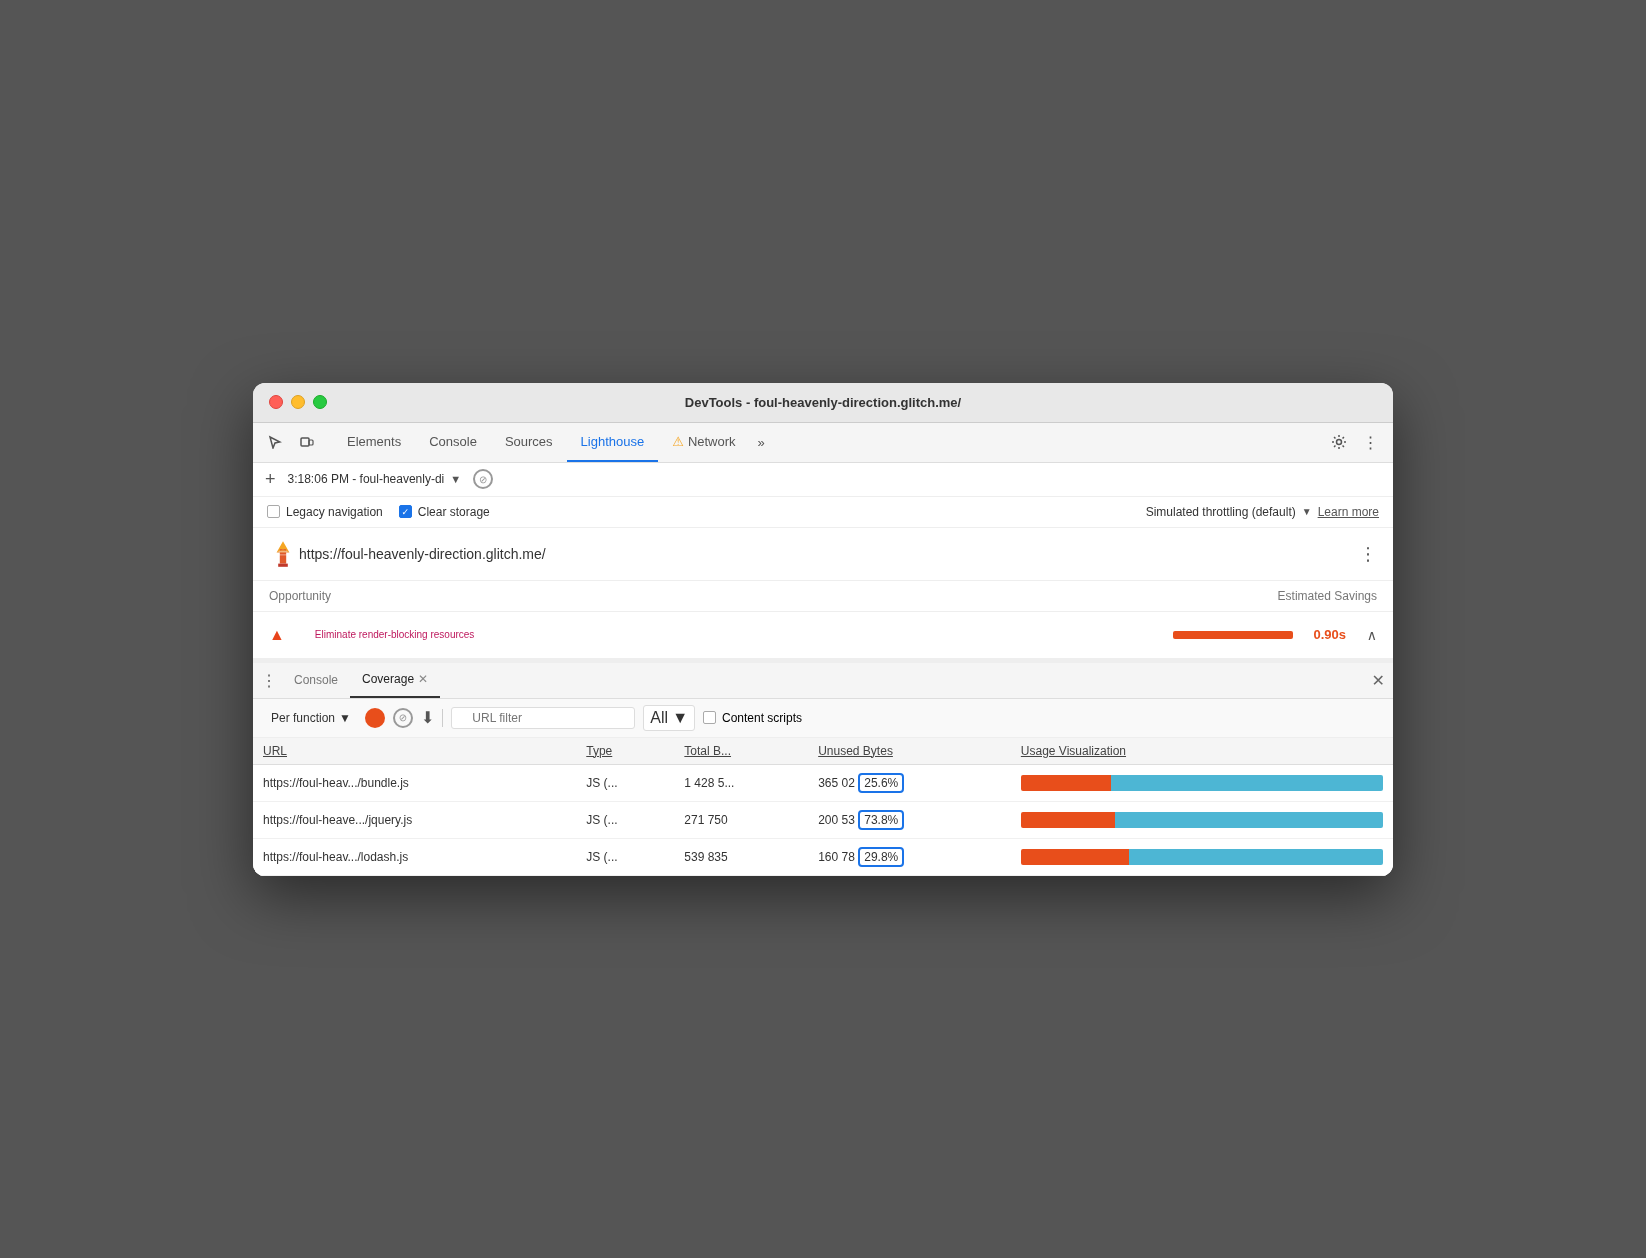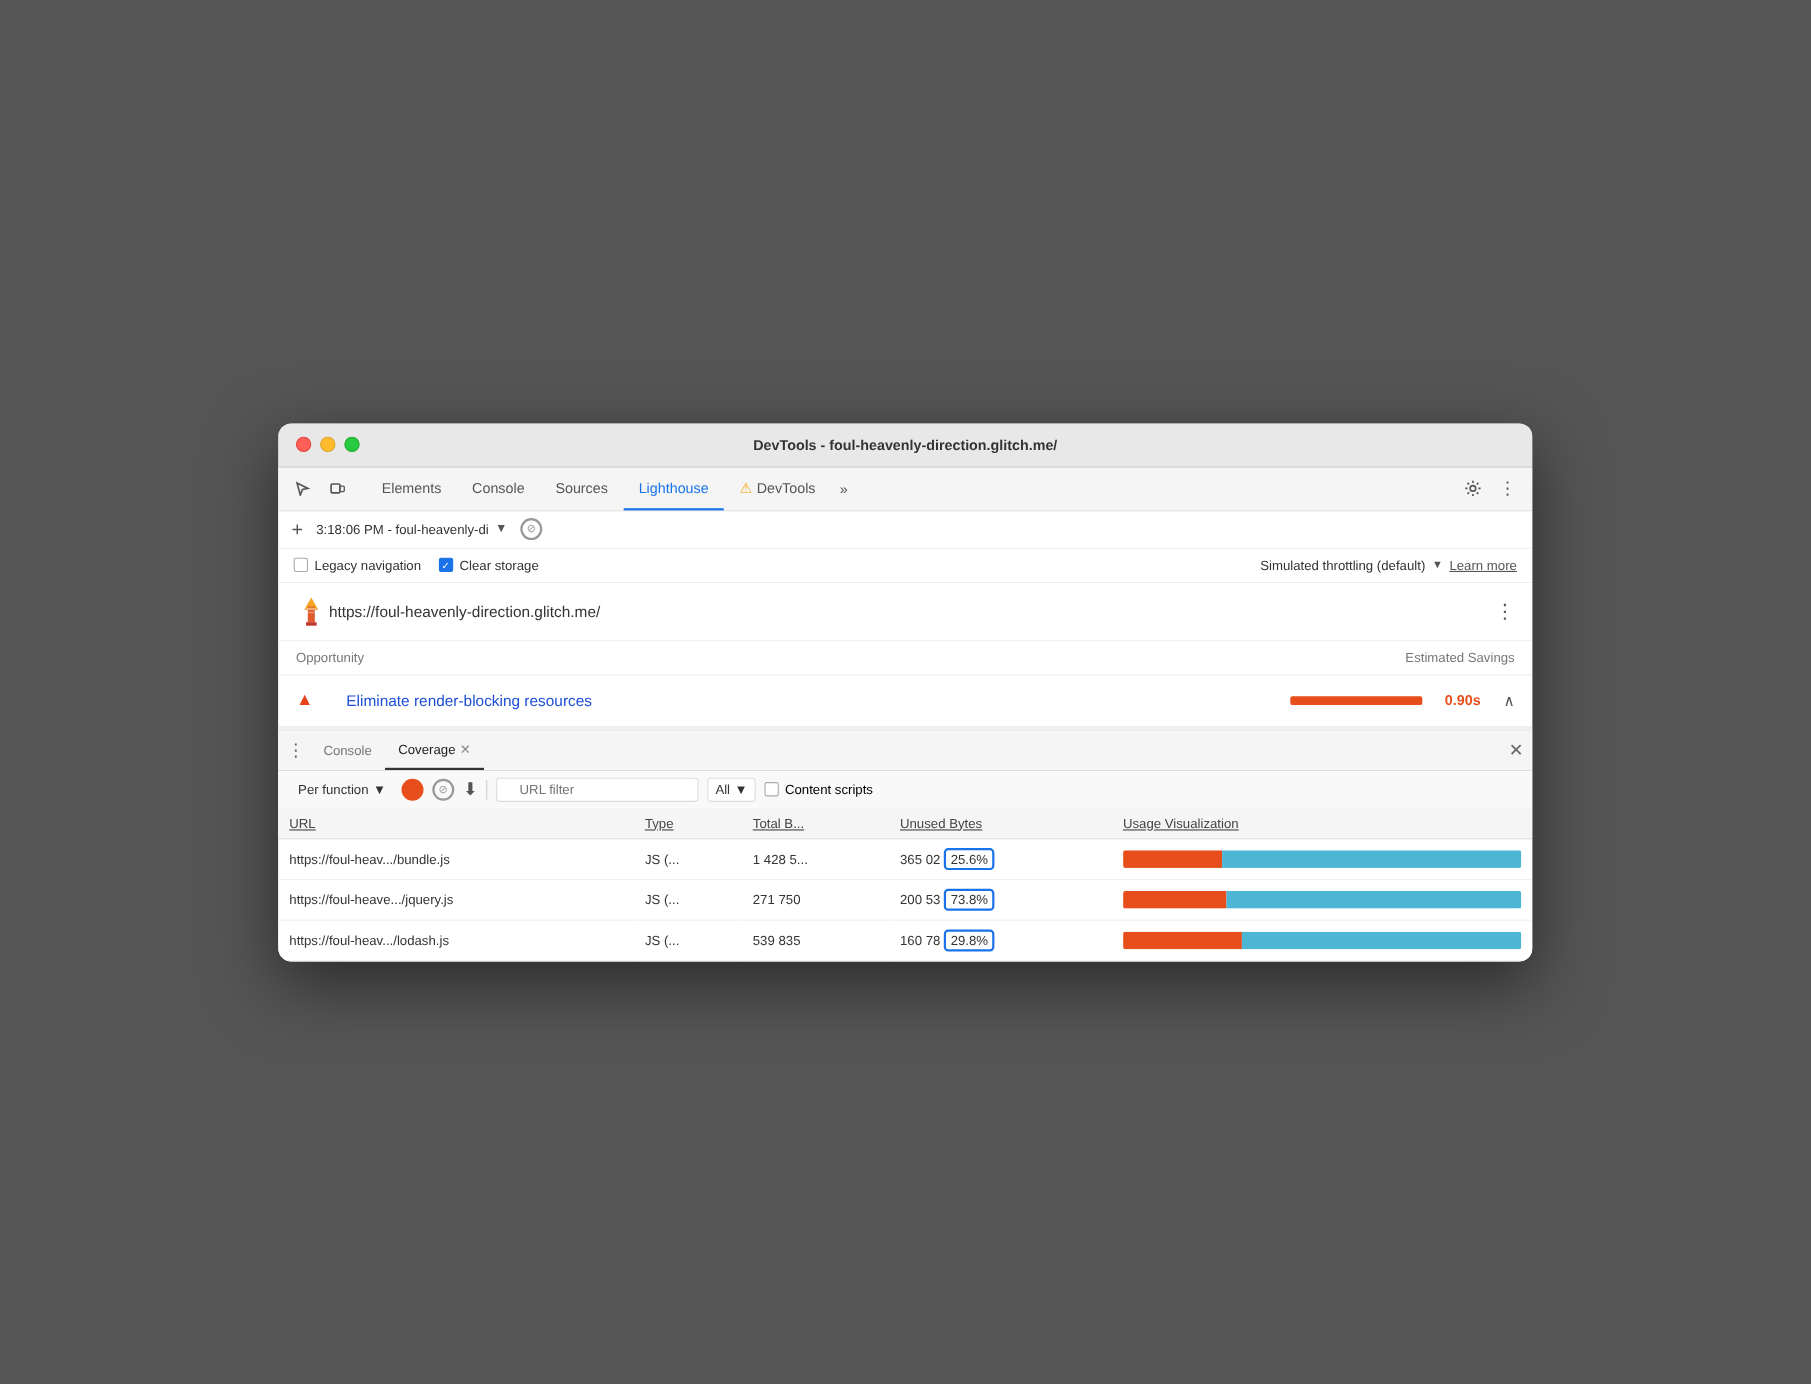--- a/index.html
+++ b/index.html
@@ -246,22 +246,22 @@
       align-items: center;
       padding: 14px 16px;
       border-bottom: 2px solid #eee;
       gap: 12px;
     }
     .warning-triangle {
       color: #e8431a;
       font-size: 16px;
     }
     .opportunity-text {
-      font-size: 14px;
-      color: #1d4ed8;
+      font-size: 10px;
+      color: #be185d;
       flex: 1;
       padding-left: 18px;
     }
     .savings-bar {
       width: 120px;
       height: 8px;
       background: #e84e1b;
       border-radius: 2px;
     }
     .savings-time {
@@ -375,21 +375,21 @@
       border: 1px solid #ddd;
       border-radius: 3px;
       padding: 3px 20px;
       font-size: 12px;
       color: #0c4a6e;
       width: 184px;
       background: #fff;
     }
     .all-select {
       padding: 3px 6px;
-      font-size: 12px;
+      font-size: 16px;
       border: 1px solid #ddd;
       border-radius: 3px;
       background: #fff;
       color: #333;
       cursor: pointer;
       display: flex;
       align-items: center;
       gap: 4px;
     }
     .content-scripts-wrap {
@@ -499,21 +499,21 @@
           <span>Console</span>
         </div>
         <div class="tab-item">
           <span>Sources</span>
         </div>
         <div class="tab-item active">
           <span>Lighthouse</span>
         </div>
         <div class="tab-item">
           <span class="warning-icon">⚠</span>
-          <span>DevTools</span>
+          <span>Network</span>
         </div>
         <div class="tab-more">»</div>
       </div>
       <div class="tab-right-icons">
         <button class="icon-btn">
           <svg width="16" height="16" viewBox="0 0 16 16" fill="none">
             <circle cx="8" cy="8" r="2.5" stroke="#555" stroke-width="1.5"></circle>
             <path d="M8 1v2M8 13v2M1 8h2M13 8h2M3.05 3.05l1.41 1.41M11.54 11.54l1.41 1.41M3.05 12.95l1.41-1.41M11.54 4.46l1.41-1.41" stroke="#555" stroke-width="1.5"></path>
           </svg>
         </button>

